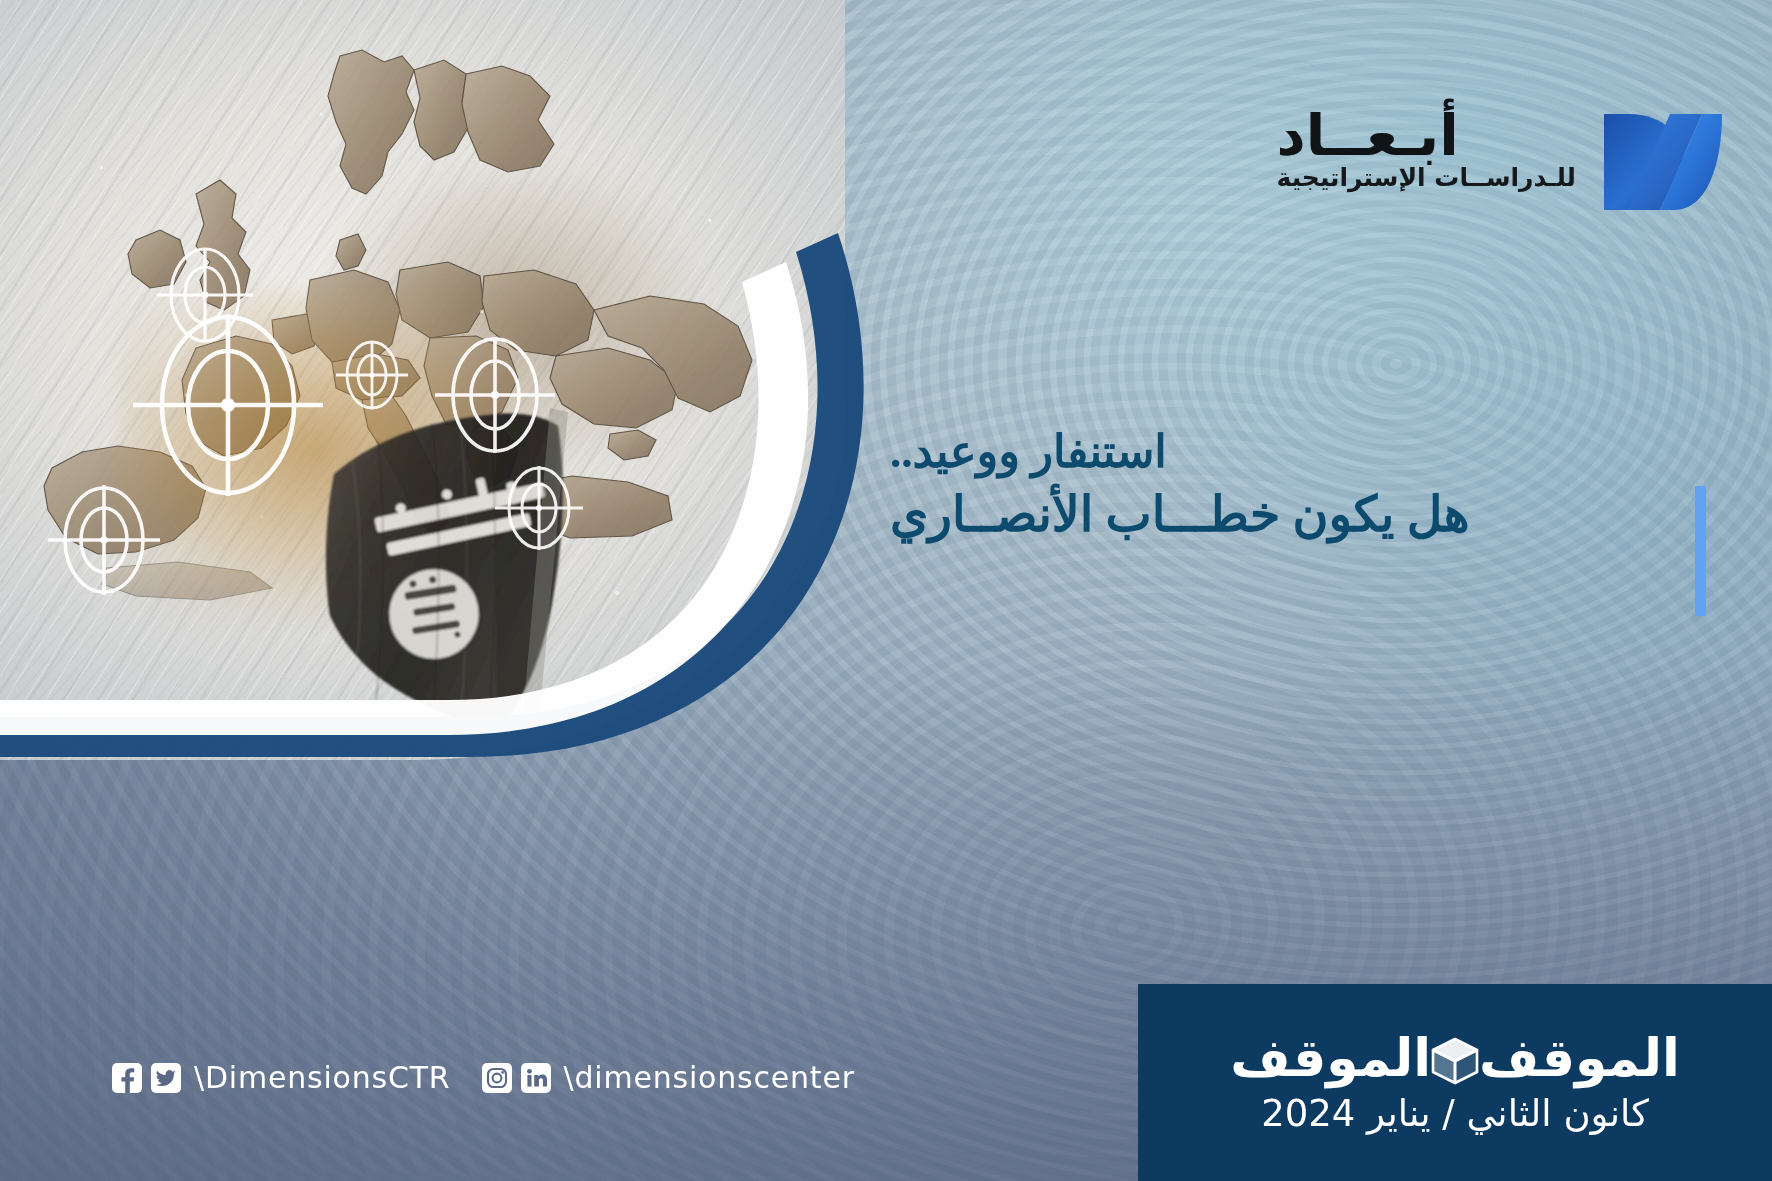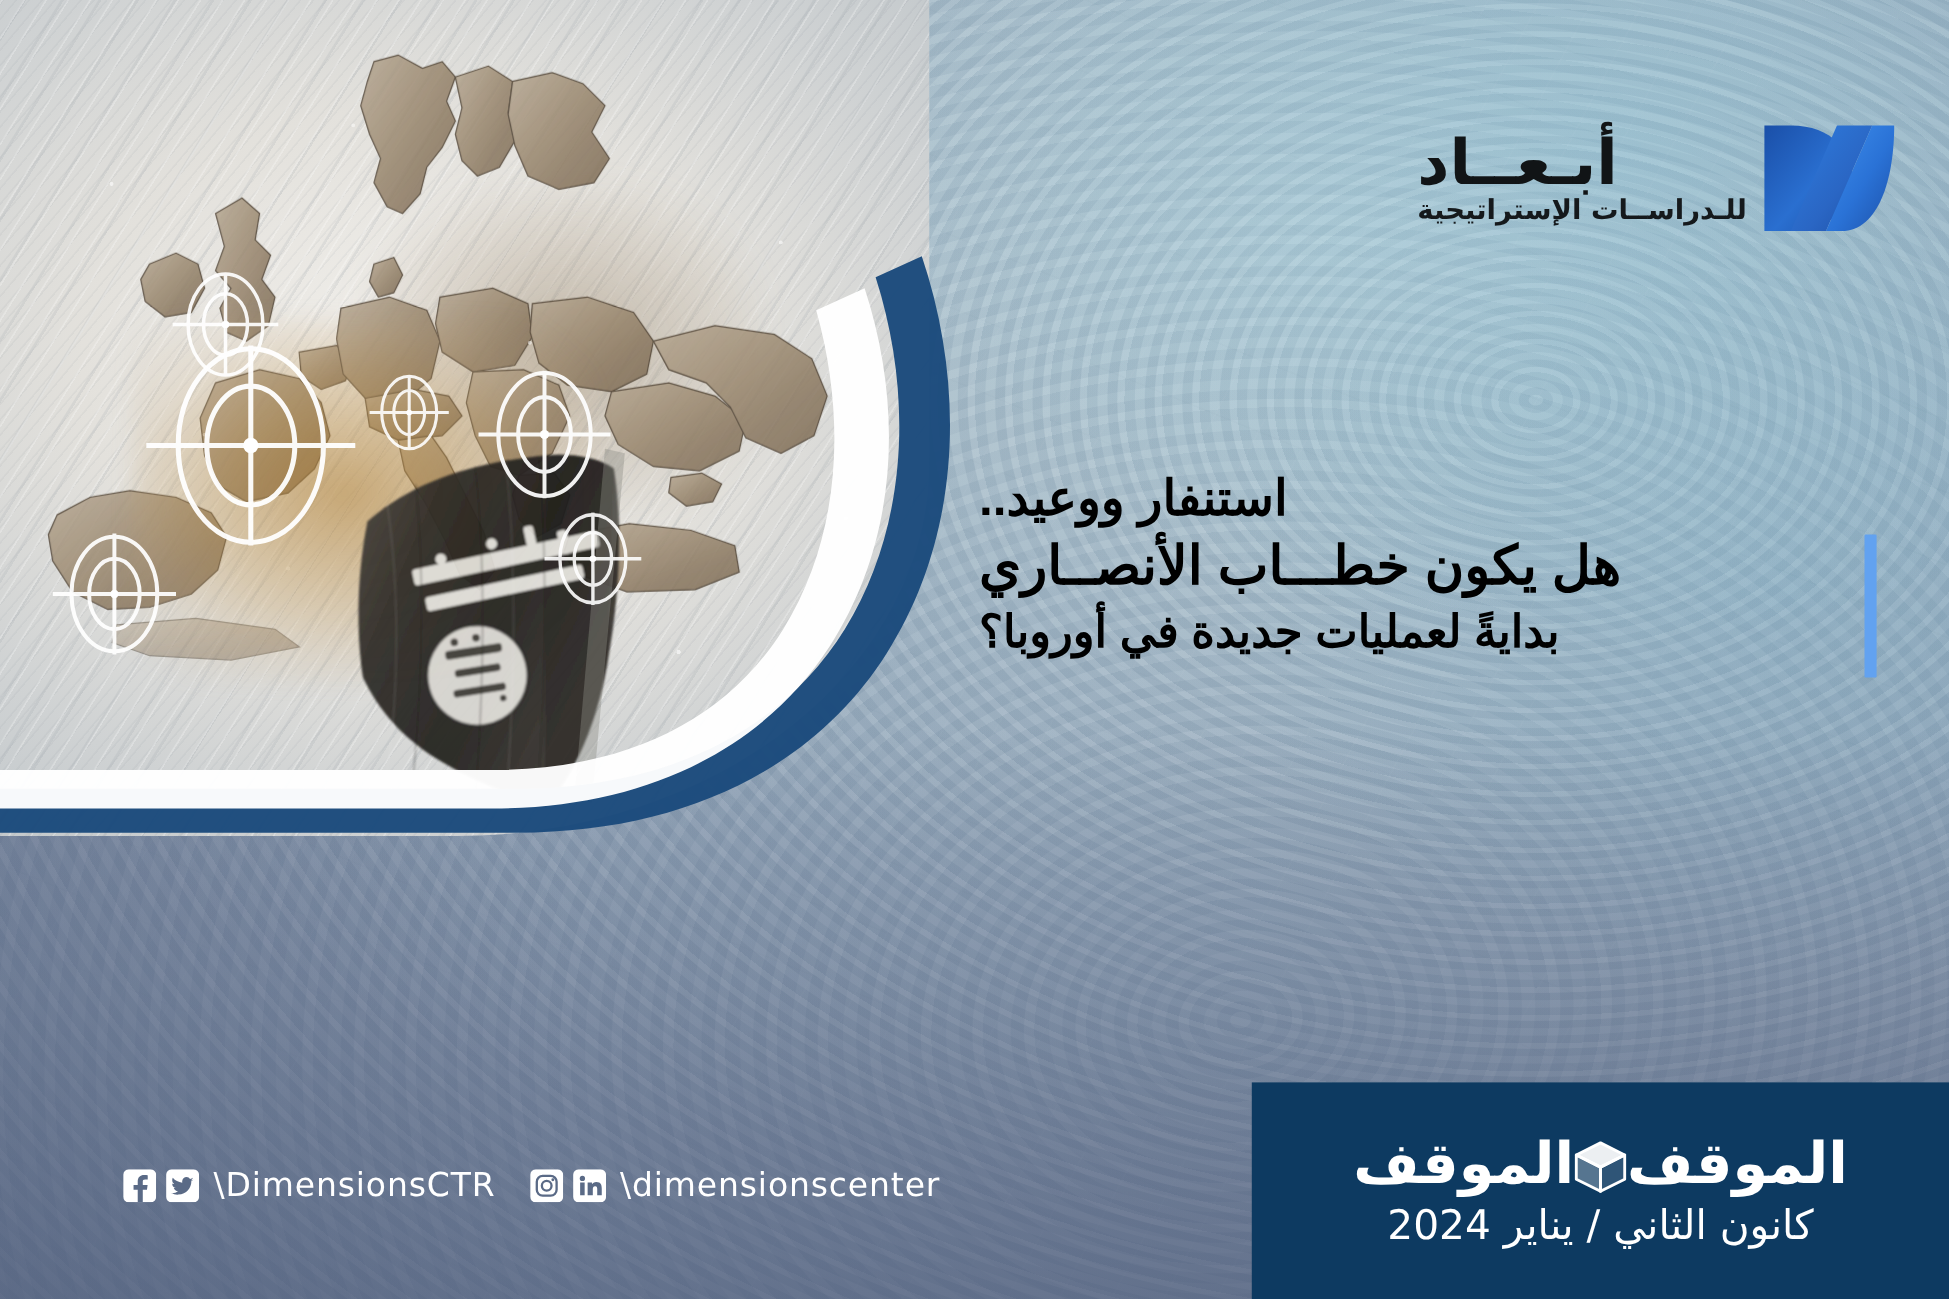--- a/index.html
+++ b/index.html
@@ -114,21 +114,21 @@
   }
   .reticle{position:absolute;}
   .reticle svg{display:block;}
 
   
   .swoosh{position:absolute;left:0;top:0;width:880px;height:790px;pointer-events:none;}
 
   
   .logo{
     position:absolute;right:48px;top:108px;
-    display:flex;align-items:center;gap:10px;
+    display:flex;align-items:flex-start;gap:22px;
     direction:rtl;
   }
   .logo-text{display:flex;flex-direction:column;align-items:flex-end;line-height:1;}
   .logo-ar-main{
     font-size:57px;font-weight:700;color:#111416;letter-spacing:1px;
     font-family:"DejaVu Sans","Liberation Sans",sans-serif;
     line-height:.95;
   }
   .logo-ar-sub{
     font-size:25px;font-weight:600;color:#15191c;margin-top:3px;letter-spacing:0px;
@@ -137,22 +137,22 @@
   .logo-mark{width:126px;height:108px;}
 
   
   .headline{
     position:absolute;right:92px;top:424px;width:790px;
     direction:rtl;text-align:right;
     display:flex;flex-direction:column;align-items:flex-end;
     gap:2px;
   }
   .headline-line{
-    color:#000000;font-weight:700;
-    font-family:Liberation Sans, sans-serif;
+    color:#0c4a6e;font-weight:700;
+    font-family:Liberation Serif, serif;
     line-height:1.28;white-space:nowrap;
   }
   .hl1{font-size:45px;}
   .hl2{font-size:49px;}
   .hl3{font-size:41px;}
   .headline-bar{
     position:absolute;right:-26px;top:62px;width:11px;height:130px;
     background:#62a2f0;border-radius:1px;
   }
 
@@ -446,21 +446,20 @@
     <div class="logo-text">
       <div class="logo-ar-main">أبـعــاد</div>
       <div class="logo-ar-sub">للـدراســات الإستراتيجية</div>
     </div>
   </div>
 
   <div class="headline">
     <div class="headline-bar"></div>
     <div class="headline-line hl1">استنفار ووعيد..</div>
     <div class="headline-line hl2">هل يكون خطـــاب الأنصــاري</div>
-    <div class="headline-line hl3">بدايةً لعمليات جديدة في أوروبا؟</div>
   </div>
 
   <div class="banner">
     <div class="banner-title">
       <span>الموقف</span>
       <svg class="banner-cube" viewBox="0 0 60 56">
         <g fill="none" stroke="#ffffff" stroke-width="2.6" stroke-linejoin="round">
           <path d="M8 18 L30 7 L52 18 L30 29 Z"></path>
           <path d="M8 18 L8 40 L30 51 L30 29 Z"></path>
           <path d="M52 18 L52 40 L30 51 L30 29 Z"></path>

